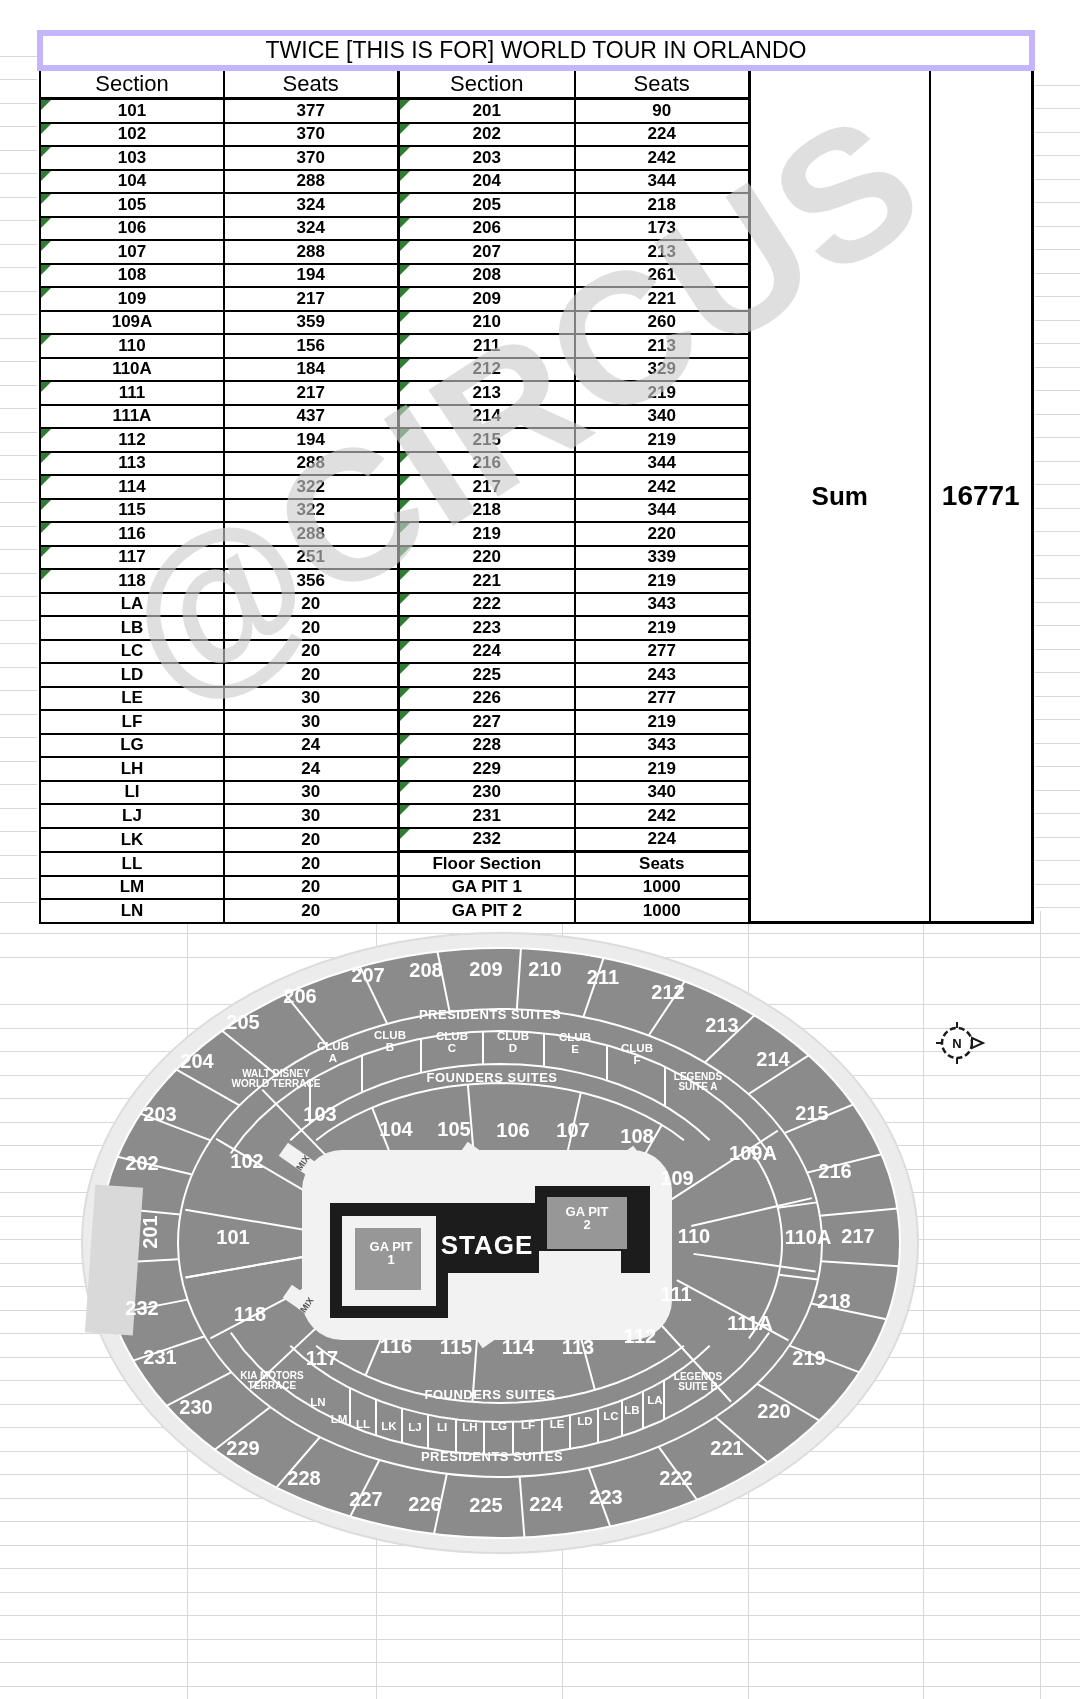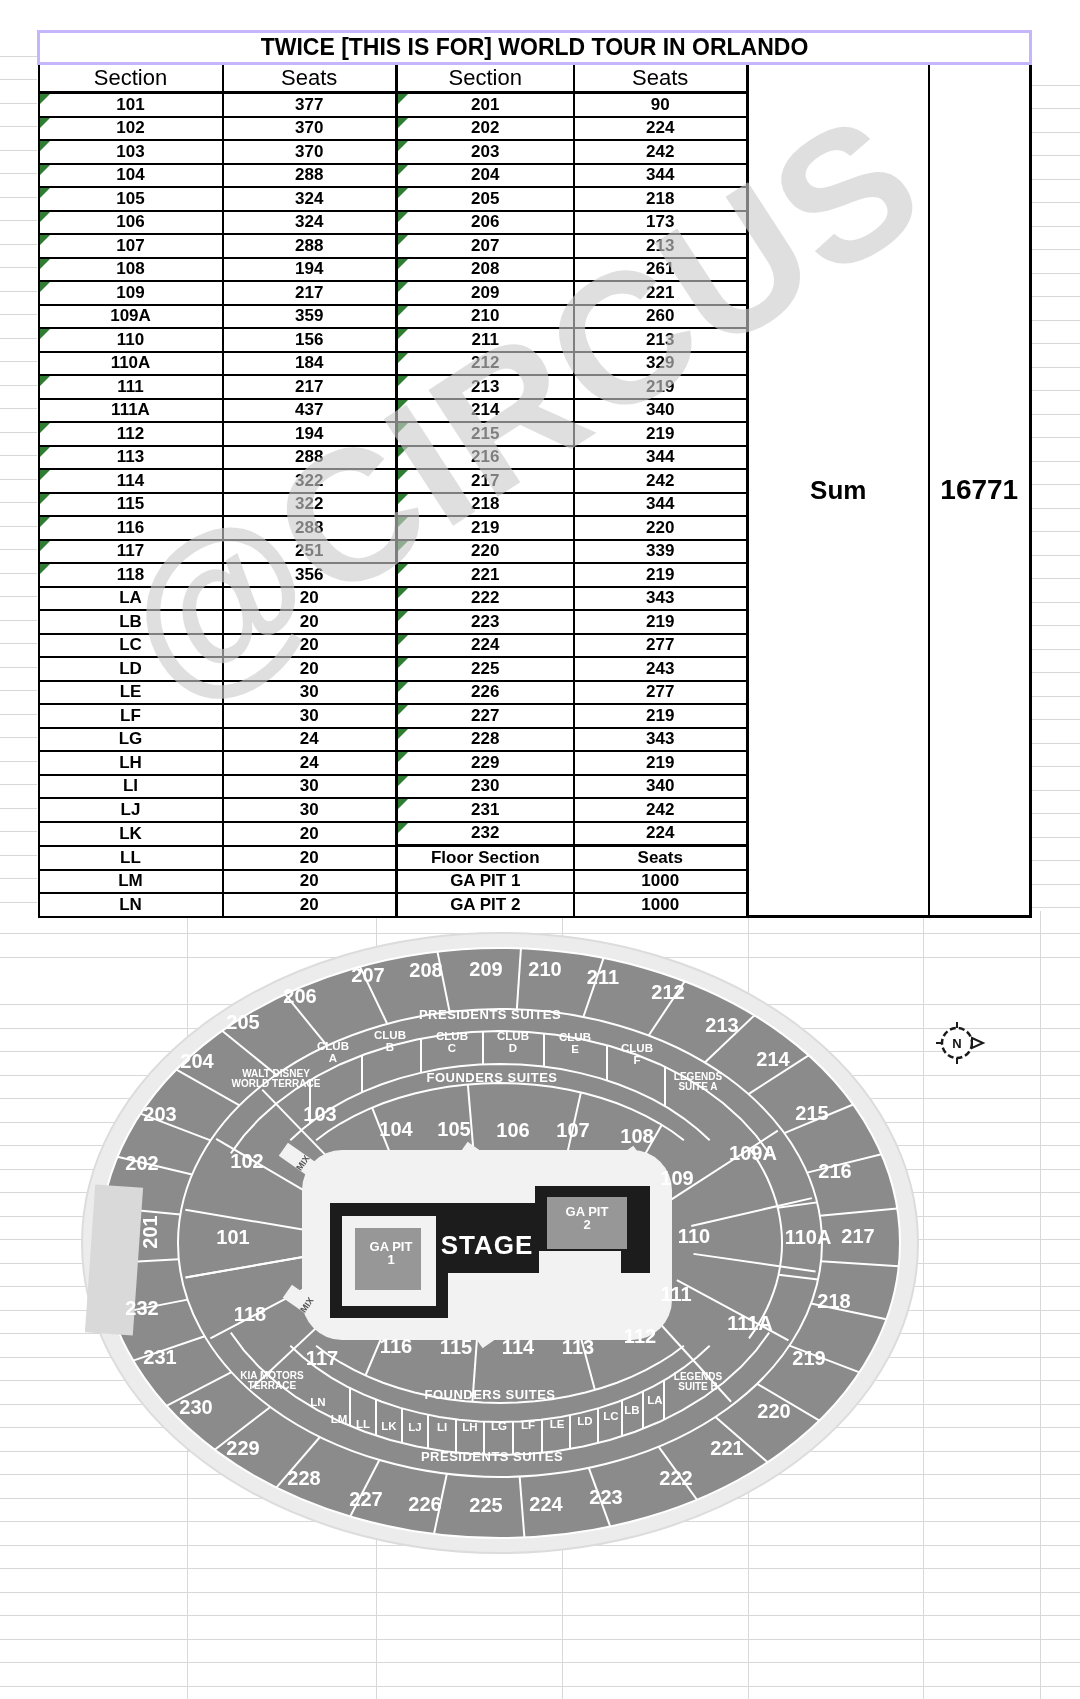--- a/index.html
+++ b/index.html
@@ -10,22 +10,22 @@
   .grid-rows{position:absolute;background:repeating-linear-gradient(
       to bottom, transparent 0px, transparent 22.5px, #d8d8d8 22.5px, #d8d8d8 23.5px);}
   .grid-vline{position:absolute;width:1px;background:#d8d8d8;top:0;bottom:0;}
 
   
   #sheet-table{position:absolute;left:37px;top:30px;border-collapse:collapse;
       table-layout:fixed;background:#fff;z-index:2;}
   #sheet-table td,#sheet-table th{border:2px solid #000;height:21.5px;padding:0;
       text-align:center;vertical-align:middle;font-size:17px;font-weight:600;
       color:#000;position:relative;overflow:hidden;white-space:nowrap;}
-  #sheet-table .title-cell{height:29px;font-size:23px;font-weight:bold;
-      border:3px solid #c4b5fd;letter-spacing:0px;}
+  #sheet-table .title-cell{height:29px;font-size:23px;font-weight:normal;
+      border:6px solid #c4b5fd;letter-spacing:0px;}
   #sheet-table th{font-size:22px;font-weight:normal;height:22px;border-bottom:3px solid #000;}
   .bl{border-left:3px solid #000 !important;}
   .bt{border-top:3px solid #000 !important;}
   .boldcell{font-weight:bold !important;font-size:17px;}
   .sum-label{font-size:26px !important;font-weight:bold;
       border-left:3px solid #000 !important;border-bottom:3px solid #000 !important;}
   .sum-value{font-size:28px !important;font-weight:normal;
       border-bottom:3px solid #000 !important;border-right:3px solid #000 !important;}
   .tri{position:absolute;top:0;left:0;width:0;height:0;
       border-top:10px solid #2f7d32;border-right:10px solid transparent;}

